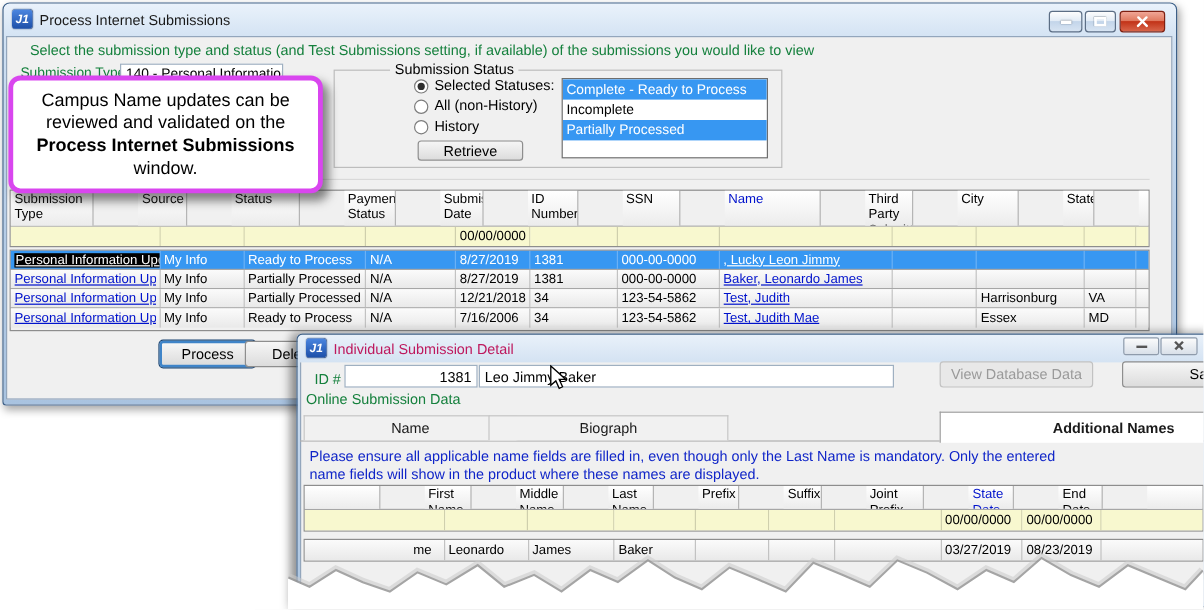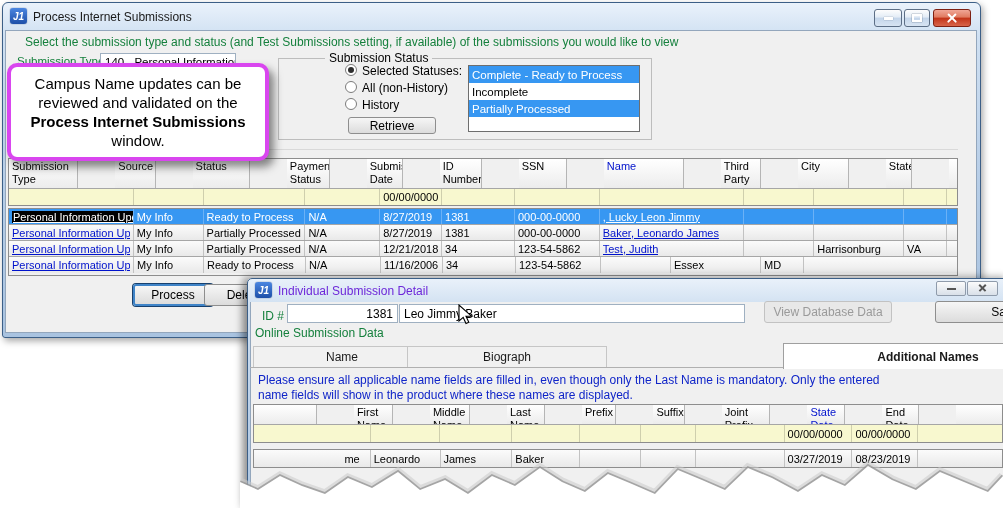--- a/index.html
+++ b/index.html
@@ -16,21 +16,21 @@
         box-shadow:-4px -2px 7px rgba(0,0,0,.28),-5px 5px 9px rgba(0,0,0,.22);}
   .content1{position:absolute;left:5px;top:30px;width:972px;height:303px;background:#f0f0f0;
             border:1px solid #93a6bc;}
   .content2{position:absolute;left:250px;top:302px;width:757px;height:200px;background:#f0f0f0;
             border-left:1px solid #93a6bc;}
   .j1{position:absolute;width:17px;height:16px;border-radius:3px;
       background:linear-gradient(#4b86e0,#1d4fa8);color:#fff;font-weight:bold;font-style:italic;
       font-size:10px;display:flex;align-items:center;justify-content:center;
       box-shadow:0 0 1px #0c2a60;}
   .wtitle{position:absolute;font-size:12px;color:#1a1a1a;}
-  .wtitle.inactive{color:#6d28d9;}
+  .wtitle.inactive{color:#be185d;}
   .wbtn{position:absolute;height:18px;border:1px solid #5c6e85;border-radius:3px;
         background:linear-gradient(#fdfdfd 0%,#e3ecf6 45%,#c3d5ea 50%,#d7e4f2 100%);
         display:flex;align-items:center;justify-content:center;}
   .wbtn.close1{background:linear-gradient(#f0a696 0%,#e07a60 45%,#c23318 50%,#d8654a 100%);
                border-color:#7e2012;}
   .bar-min{width:9px;height:3px;background:#fff;box-shadow:0 0 1px #345;}
   .box-max{width:10px;height:8px;border:2px solid #fff;box-shadow:0 0 1px #345;}
   .xwrap{position:relative;width:12px;height:12px;}
   .xwrap i{position:absolute;left:0;top:5px;width:12px;height:2.4px;background:#fff;border-radius:1px;}
   .xwrap i:first-child{transform:rotate(45deg);} .xwrap i:last-child{transform:rotate(-45deg);}
@@ -39,21 +39,21 @@
   .xg i{position:absolute;left:1px;top:4px;width:9px;height:1.7px;background:#555;}
   .xg{position:relative;width:11px;height:11px;}
   .xg i:first-child{transform:rotate(45deg);} .xg i:last-child{transform:rotate(-45deg);}
   .bar-min2{width:9px;height:2px;background:#555;}
   
   .txt{position:absolute;font-size:12px;color:#15803d;white-space:nowrap;}
   .note{position:absolute;font-size:12px;color:#1025c8;white-space:nowrap;line-height:14.5px;}
   
   .groupbox{position:absolute;left:278px;top:58px;width:374px;height:82px;border:1px solid #bdbdbd;}
   .legend{position:absolute;left:325px;top:51px;font-size:12px;background:#f0f0f0;padding:0 4px;}
-  .radiorow{position:absolute;display:flex;align-items:flex-start;gap:5px;font-size:12px;}
+  .radiorow{position:absolute;display:flex;align-items:flex-end;gap:5px;font-size:12px;}
   .radio{width:12px;height:12px;border-radius:50%;border:1px solid #7c7c7c;background:#fff;
          display:flex;align-items:center;justify-content:center;}
   .radio.sel::after{content:"";width:6px;height:6px;border-radius:50%;background:#2e2e2e;}
   .listbox{position:absolute;left:468px;top:65px;width:172px;height:67px;background:#fff;
            border:1px solid #6e6e6e;overflow:hidden;}
   .litem{height:17px;display:flex;align-items:center;padding:0 3px;font-size:11.5px;}
   .litem.sel{background:#3797f2;color:#fff;text-align:right;}
   
   .btn{position:absolute;display:flex;align-items:center;justify-content:center;font-size:12px;
        background:linear-gradient(#f6f6f6,#dcdcdc);border:1px solid #8e8e8e;border-radius:3px;color:#000;}
@@ -242,23 +242,26 @@
       <div class="cell w10">VA</div>
       <div class="cell wf"></div>
     </div>
     <div class="grow drow">
       <div class="cell w0">
           <span class="lnk">Personal Information Upd</span>
         </div>
       <div class="cell w1">My Info</div>
       <div class="cell w2">Ready to Process</div>
       <div class="cell w3">N/A</div>
-      <div class="cell w4">11/16/2006</div>
+      <div class="cell w4">7/16/2006</div>
       <div class="cell w5">34</div>
       <div class="cell w6">123-54-5862</div>
+      <div class="cell w7">
+          <span class="lnk">Test, Judith Mae</span>
+        </div>
       <div class="cell w8"></div>
       <div class="cell w9">Essex</div>
       <div class="cell w10">MD</div>
       <div class="cell wf"></div>
     </div>
   </div>
 
   <div class="btn focus" style="left:108px;top:284px;width:80px;height:22px;">
       <span>Process</span>
     </div>
@@ -281,21 +284,21 @@
 
   <div class="content2"></div>
 
   <span class="txt" style="left:262px;top:309px;">ID #</span>
   <div class="field num" style="left:287px;top:304px;width:111px;height:19px;">
       <span>1381</span>
     </div>
   <div class="field" style="left:399px;top:304px;width:346px;height:19px;">
       <span>Leo Jimmy Baker</span>
     </div>
-  <div class="btn disabled" style="left:764px;top:301px;width:128px;height:22px;">
+  <div class="btn disabled" style="left:783px;top:301px;width:128px;height:22px;">
       <span>View Database Data</span>
     </div>
   <div class="btn" style="left:935px;top:301px;width:140px;height:22px;">
       <span>Save</span>
     </div>
   <span class="txt" style="left:255px;top:326px;">Online Submission Data</span>
 
   <div class="tabline"></div>
   <div class="tab" style="left:253px;width:178px;">
       <span>Name</span>

